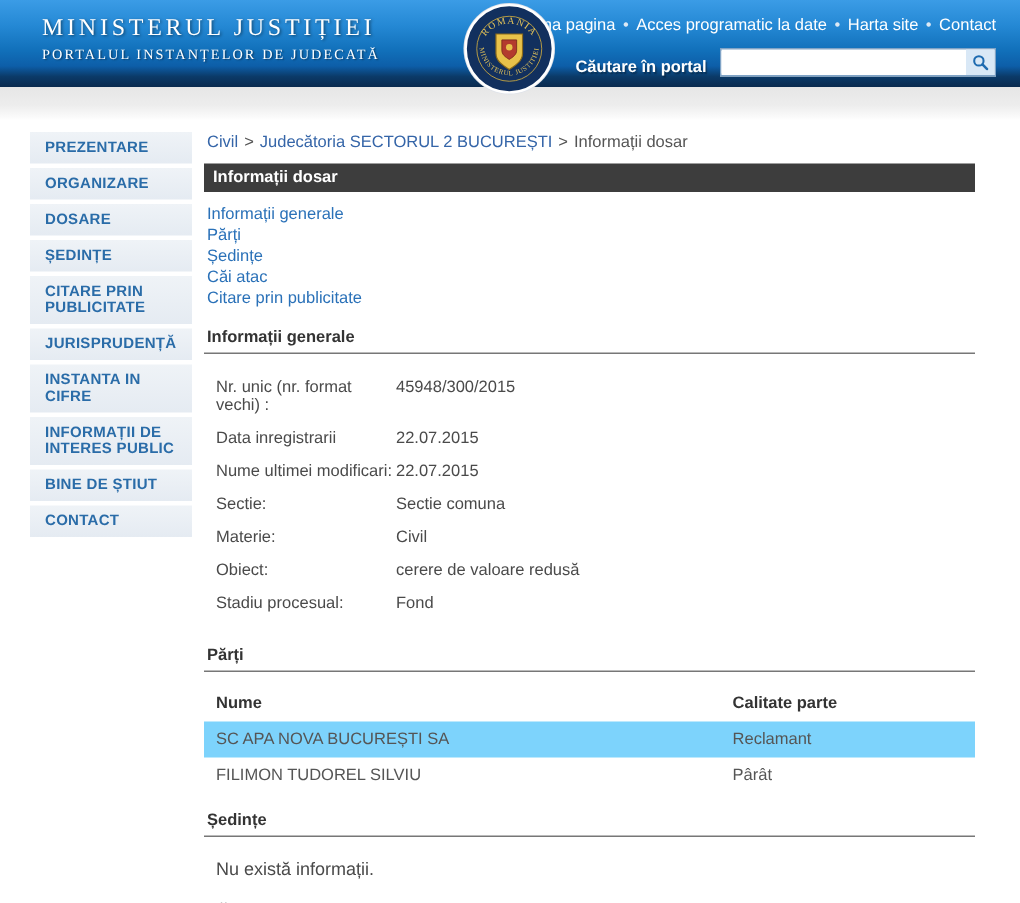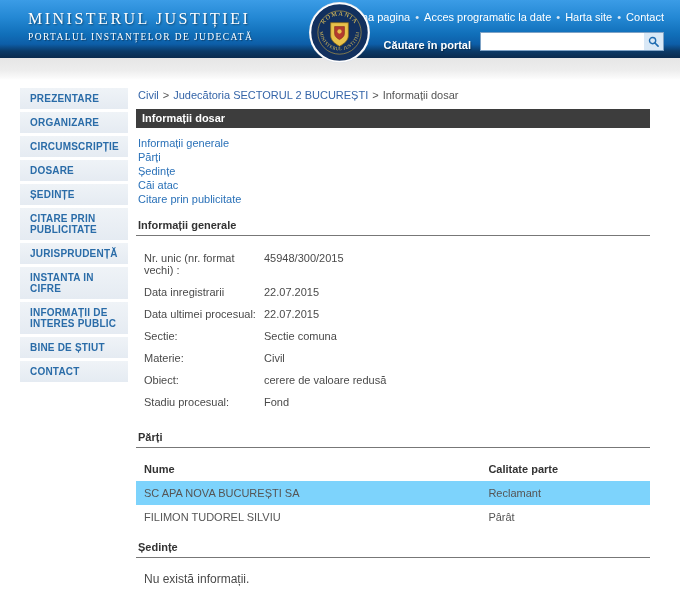--- a/index.html
+++ b/index.html
@@ -143,21 +143,20 @@
   </div>
 </div>
 
 <div class="subheader"></div>
 
 <div class="main">
 
   <div class="sidebar">
     <div class="sb-item">PREZENTARE</div>
     <div class="sb-item">ORGANIZARE</div>
-    <div class="sb-item">CIRCUMSCRIPȚIE</div>
     <div class="sb-item">DOSARE</div>
     <div class="sb-item">ȘEDINȚE</div>
     <div class="sb-item">CITARE PRIN PUBLICITATE</div>
     <div class="sb-item">JURISPRUDENȚĂ</div>
     <div class="sb-item">INSTANTA IN CIFRE</div>
     <div class="sb-item">INFORMAȚII DE INTERES PUBLIC</div>
     <div class="sb-item">BINE DE ȘTIUT</div>
     <div class="sb-item">CONTACT</div>
   </div>
 
@@ -181,21 +180,21 @@
     <div class="fields">
       <div class="field-row">
         <span class="field-label">Nr. unic (nr. format vechi) :</span>
         <span class="field-value">45948/300/2015</span>
       </div>
       <div class="field-row">
         <span class="field-label">Data inregistrarii</span>
         <span class="field-value">22.07.2015</span>
       </div>
       <div class="field-row">
-        <span class="field-label">Data ultimei procesual:</span>
+        <span class="field-label">Nume ultimei modificari:</span>
         <span class="field-value">22.07.2015</span>
       </div>
       <div class="field-row">
         <span class="field-label">Sectie:</span>
         <span class="field-value">Sectie comuna</span>
       </div>
       <div class="field-row">
         <span class="field-label">Materie:</span>
         <span class="field-value">Civil</span>
       </div>

